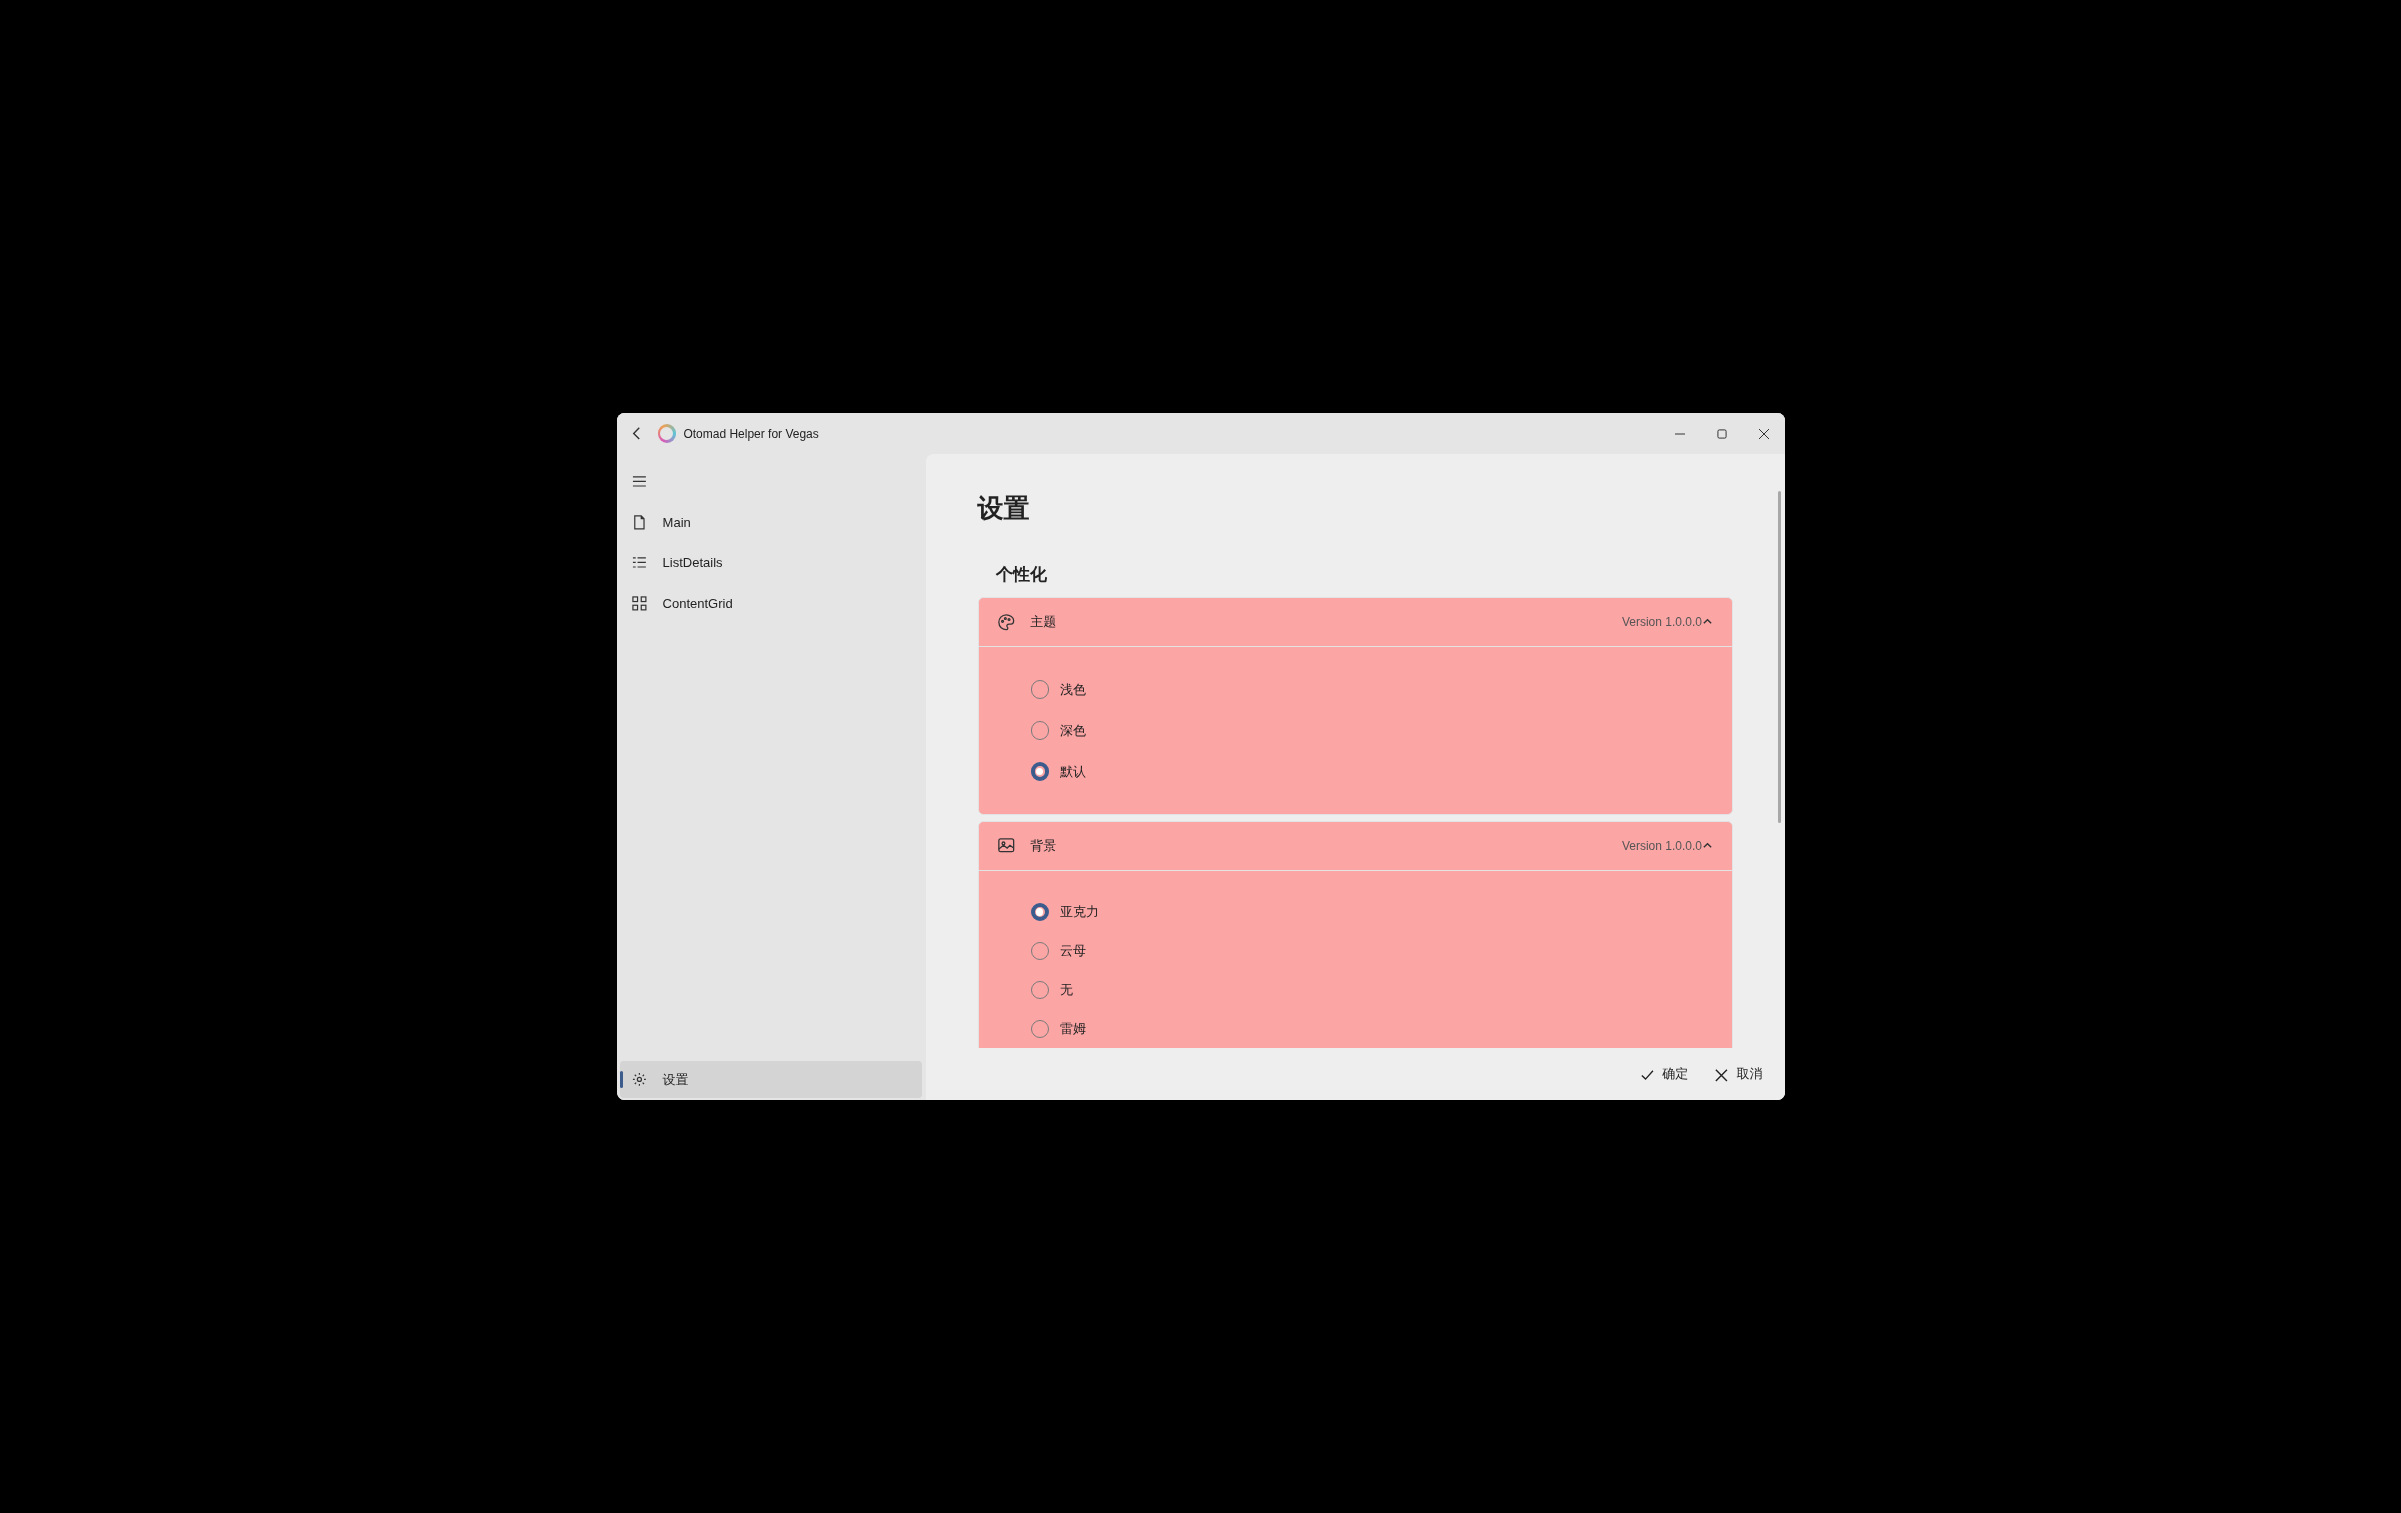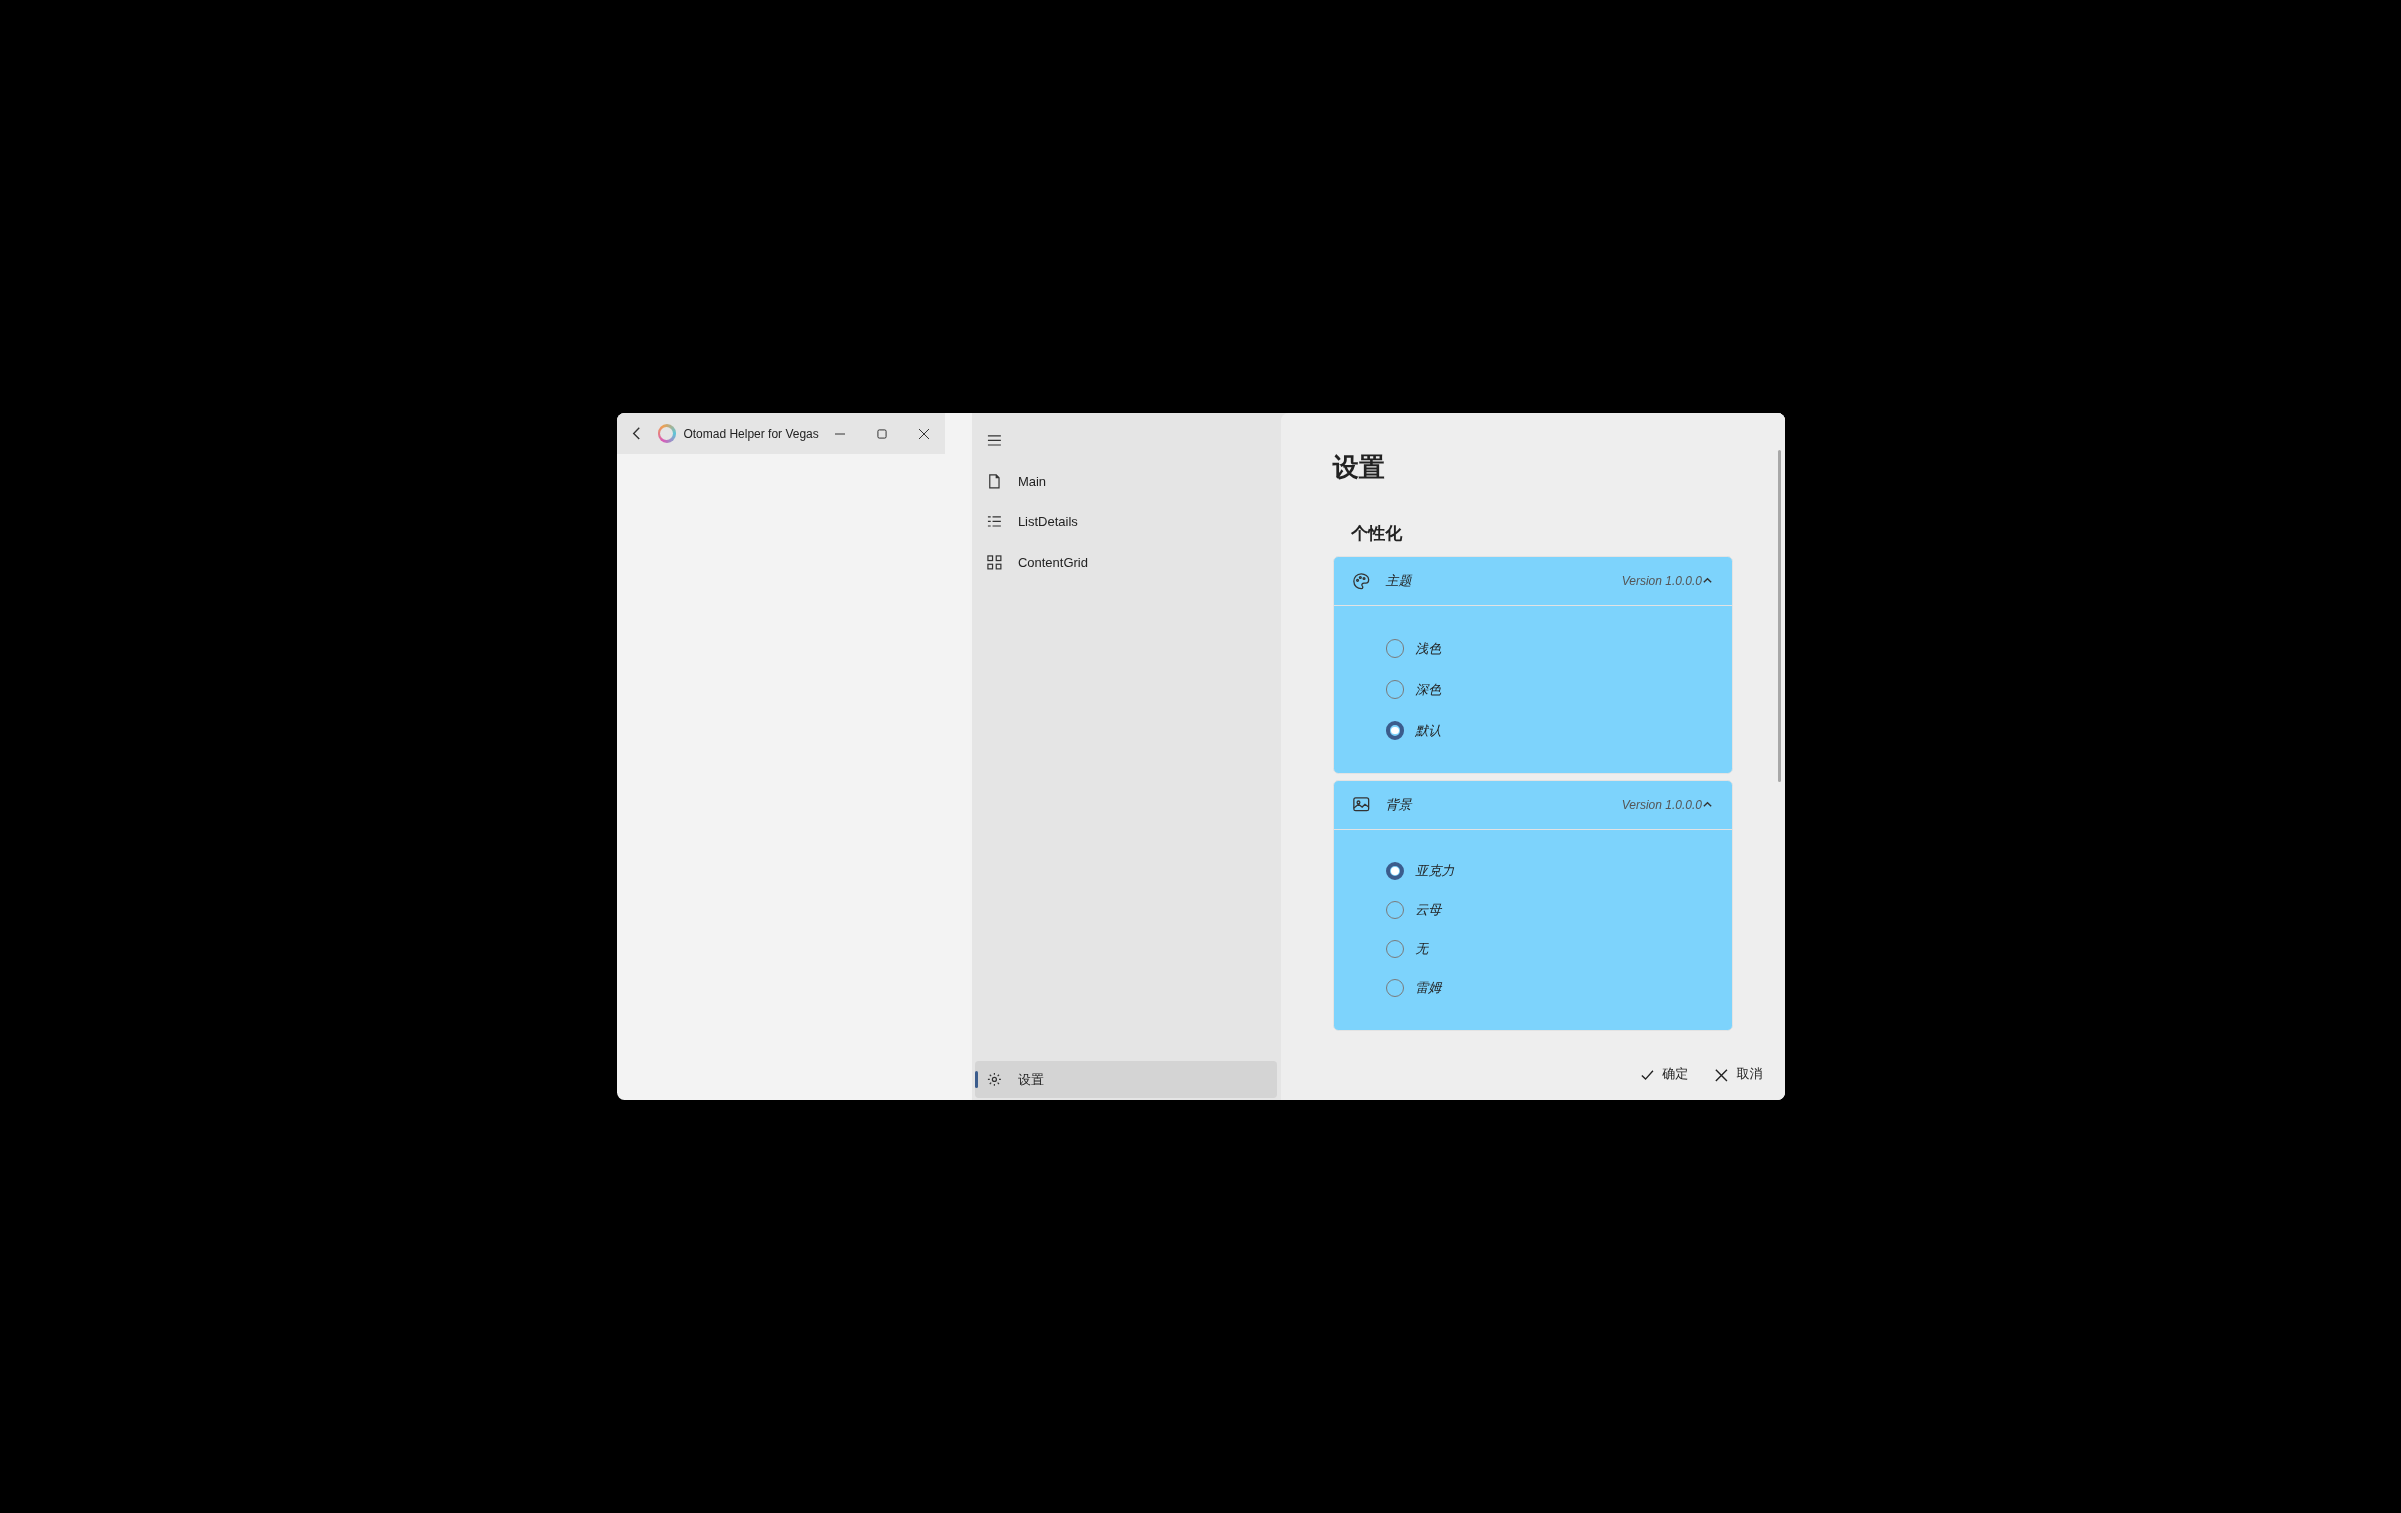--- a/index.html
+++ b/index.html
@@ -1,17 +1,17 @@
 <!DOCTYPE html>
 <html style="font-size:14.8px"><head>
 <meta charset="utf-8">
 <style>
 * { margin:0; padding:0; box-sizing:border-box; font-family:"Segoe UI","Microsoft YaHei",sans-serif; }
 body { background:#000; display:flex; align-items:center; justify-content:center; min-height:100vh; }
-.window { width:1168px; height:687px; background:#f3f3f3; border-radius:7.4px; overflow:hidden; display:flex; box-shadow:0 7.4px 29.5px rgba(0,0,0,.4);gap:27px; }
+.window { width:1168px; height:687px; background:#f3f3f3; border-radius:7.4px; overflow:hidden; display:flex; flex-direction:column; box-shadow:0 7.4px 29.5px rgba(0,0,0,.4); }
 .titlebar { height:41px; display:flex; align-items:center; background:#e5e5e5; position:relative; }
 .back-btn { width:41px; height:41px; display:flex; align-items:center; justify-content:center; cursor:pointer; }
 .back-btn svg { width:14.8px; height:14.8px; stroke:#333; stroke-width:1.5; fill:none; }
 .app-icon { width:18.5px; height:18.5px; border-radius:50%; background:conic-gradient(from 90deg,#5ec5d8,#d95bb8,#f0a050,#5ec5d8); margin-right:7.4px; position:relative; }
 .app-icon::after { content:""; position:absolute; inset:2.8px; background:#e5e5e5; border-radius:50%; }
 .app-title { font-size:12px; color:#222; }
 .caption-btns { display:flex; margin-left:auto; }
 .caption-btn { width:42px; height:41px; display:flex; align-items:center; justify-content:center; cursor:pointer; }
 .caption-btn svg { width:10px; height:10px; stroke:#222; stroke-width:1; fill:none; }
 
@@ -23,21 +23,21 @@
 .nav-icon { width:16.6px; height:16.6px; display:flex; align-items:center; justify-content:center; margin-right:14.8px; }
 .nav-icon svg { width:14.8px; height:14.8px; stroke:#333; stroke-width:1.3; fill:none; }
 .nav-label { font-size:13px; color:#222; }
 .nav-spacer { flex:1; }
 
 .content { flex:1; background:#eeeeee; border-top-left-radius:7.4px; display:flex; flex-direction:column; min-height:0; }
 .content-scroll { flex:1; overflow-y:auto; padding:37px 52px 18.5px; position:relative; }
 .page-title { font-size:26px; font-weight:600; color:#222; margin-bottom:37px; }
 .section-title { font-size:17px; font-weight:600; color:#222; margin:0 0 11px 18.5px; }
 
-.card { background:#7dd3fc; border:0.9px solid #e3e3e3; border-radius:5.5px; margin-bottom:5.5px;font-style:italic; }
+.card { background:#fca5a5; border:0.9px solid #e3e3e3; border-radius:5.5px; margin-bottom:5.5px; }
 .card-header { height:48px; display:flex; align-items:center; padding:0 18.5px; cursor:pointer; }
 .card-icon { width:18.5px; height:18.5px; margin-right:14.8px; }
 .card-icon svg { width:18.5px; height:18.5px; stroke:#333; stroke-width:1.4; fill:none; }
 .card-title { font-size:13px; color:#222; }
 .card-meta { margin-left:auto; font-size:12px; color:#555; margin-right:0; }
 .card-chevron svg { width:11px; height:11px; stroke:#333; stroke-width:1.5; fill:none; }
 .card-body { border-top:0.9px solid #e3e3e3; padding:22px 0; }
 
 .radio-row { height:41px; display:flex; align-items:center; padding-left:52px; cursor:pointer; }
 .radio-row.tight { height:39px; }

